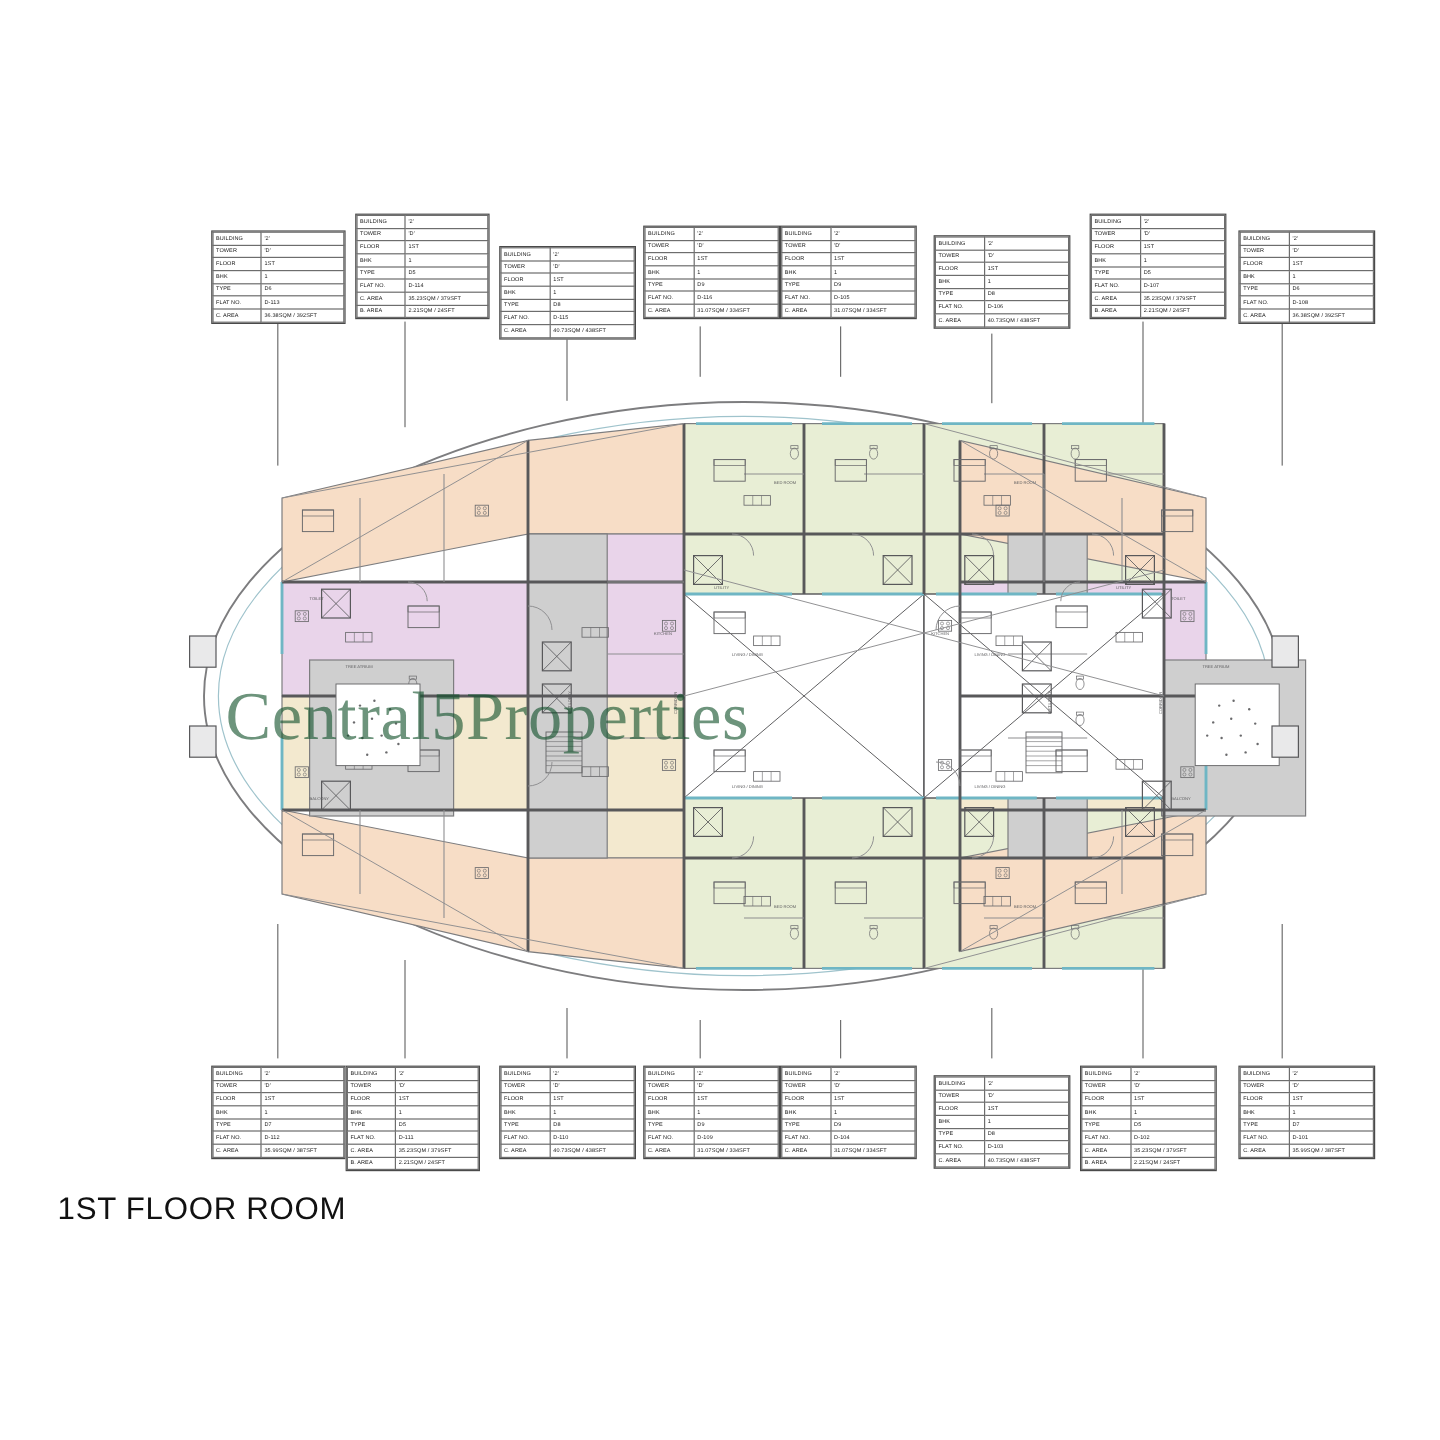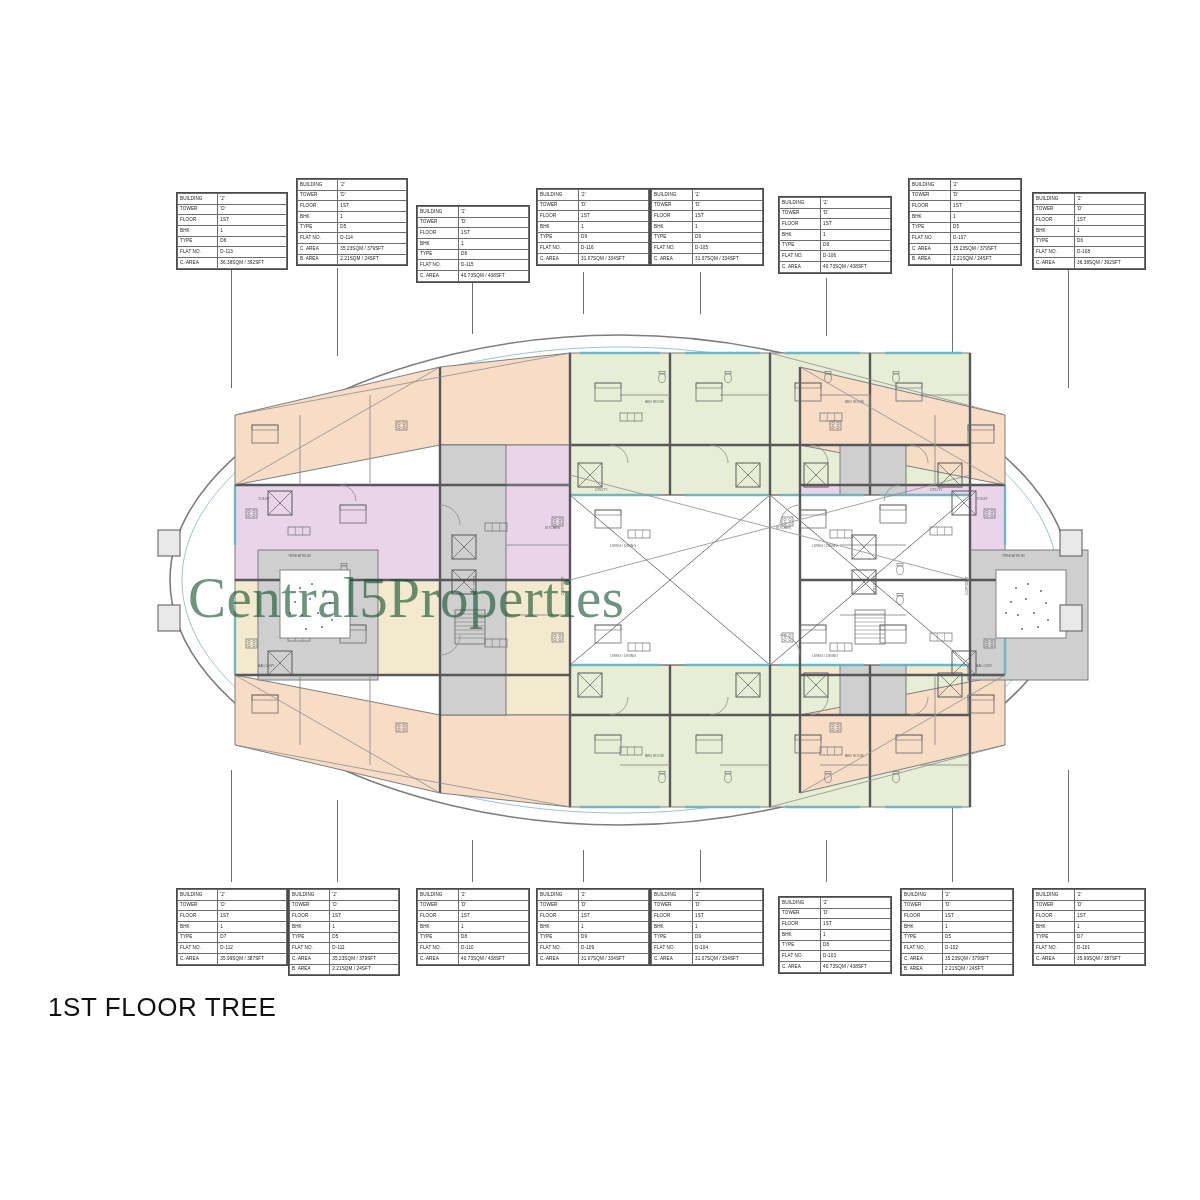--- a/index.html
+++ b/index.html
@@ -1003,15 +1003,15 @@
             <td class="v">D-101</td>
           </tr>
       <tr>
             <td class="k">C. AREA</td>
             <td class="v">35.99SQM / 387SFT</td>
           </tr>
     </tbody>
       </table>
   </div>
 
-  <div class="title">1ST FLOOR TREE</div>
+  <div class="title">1ST FLOOR ROOM</div>
 
 </div>
 
 </body></html>

